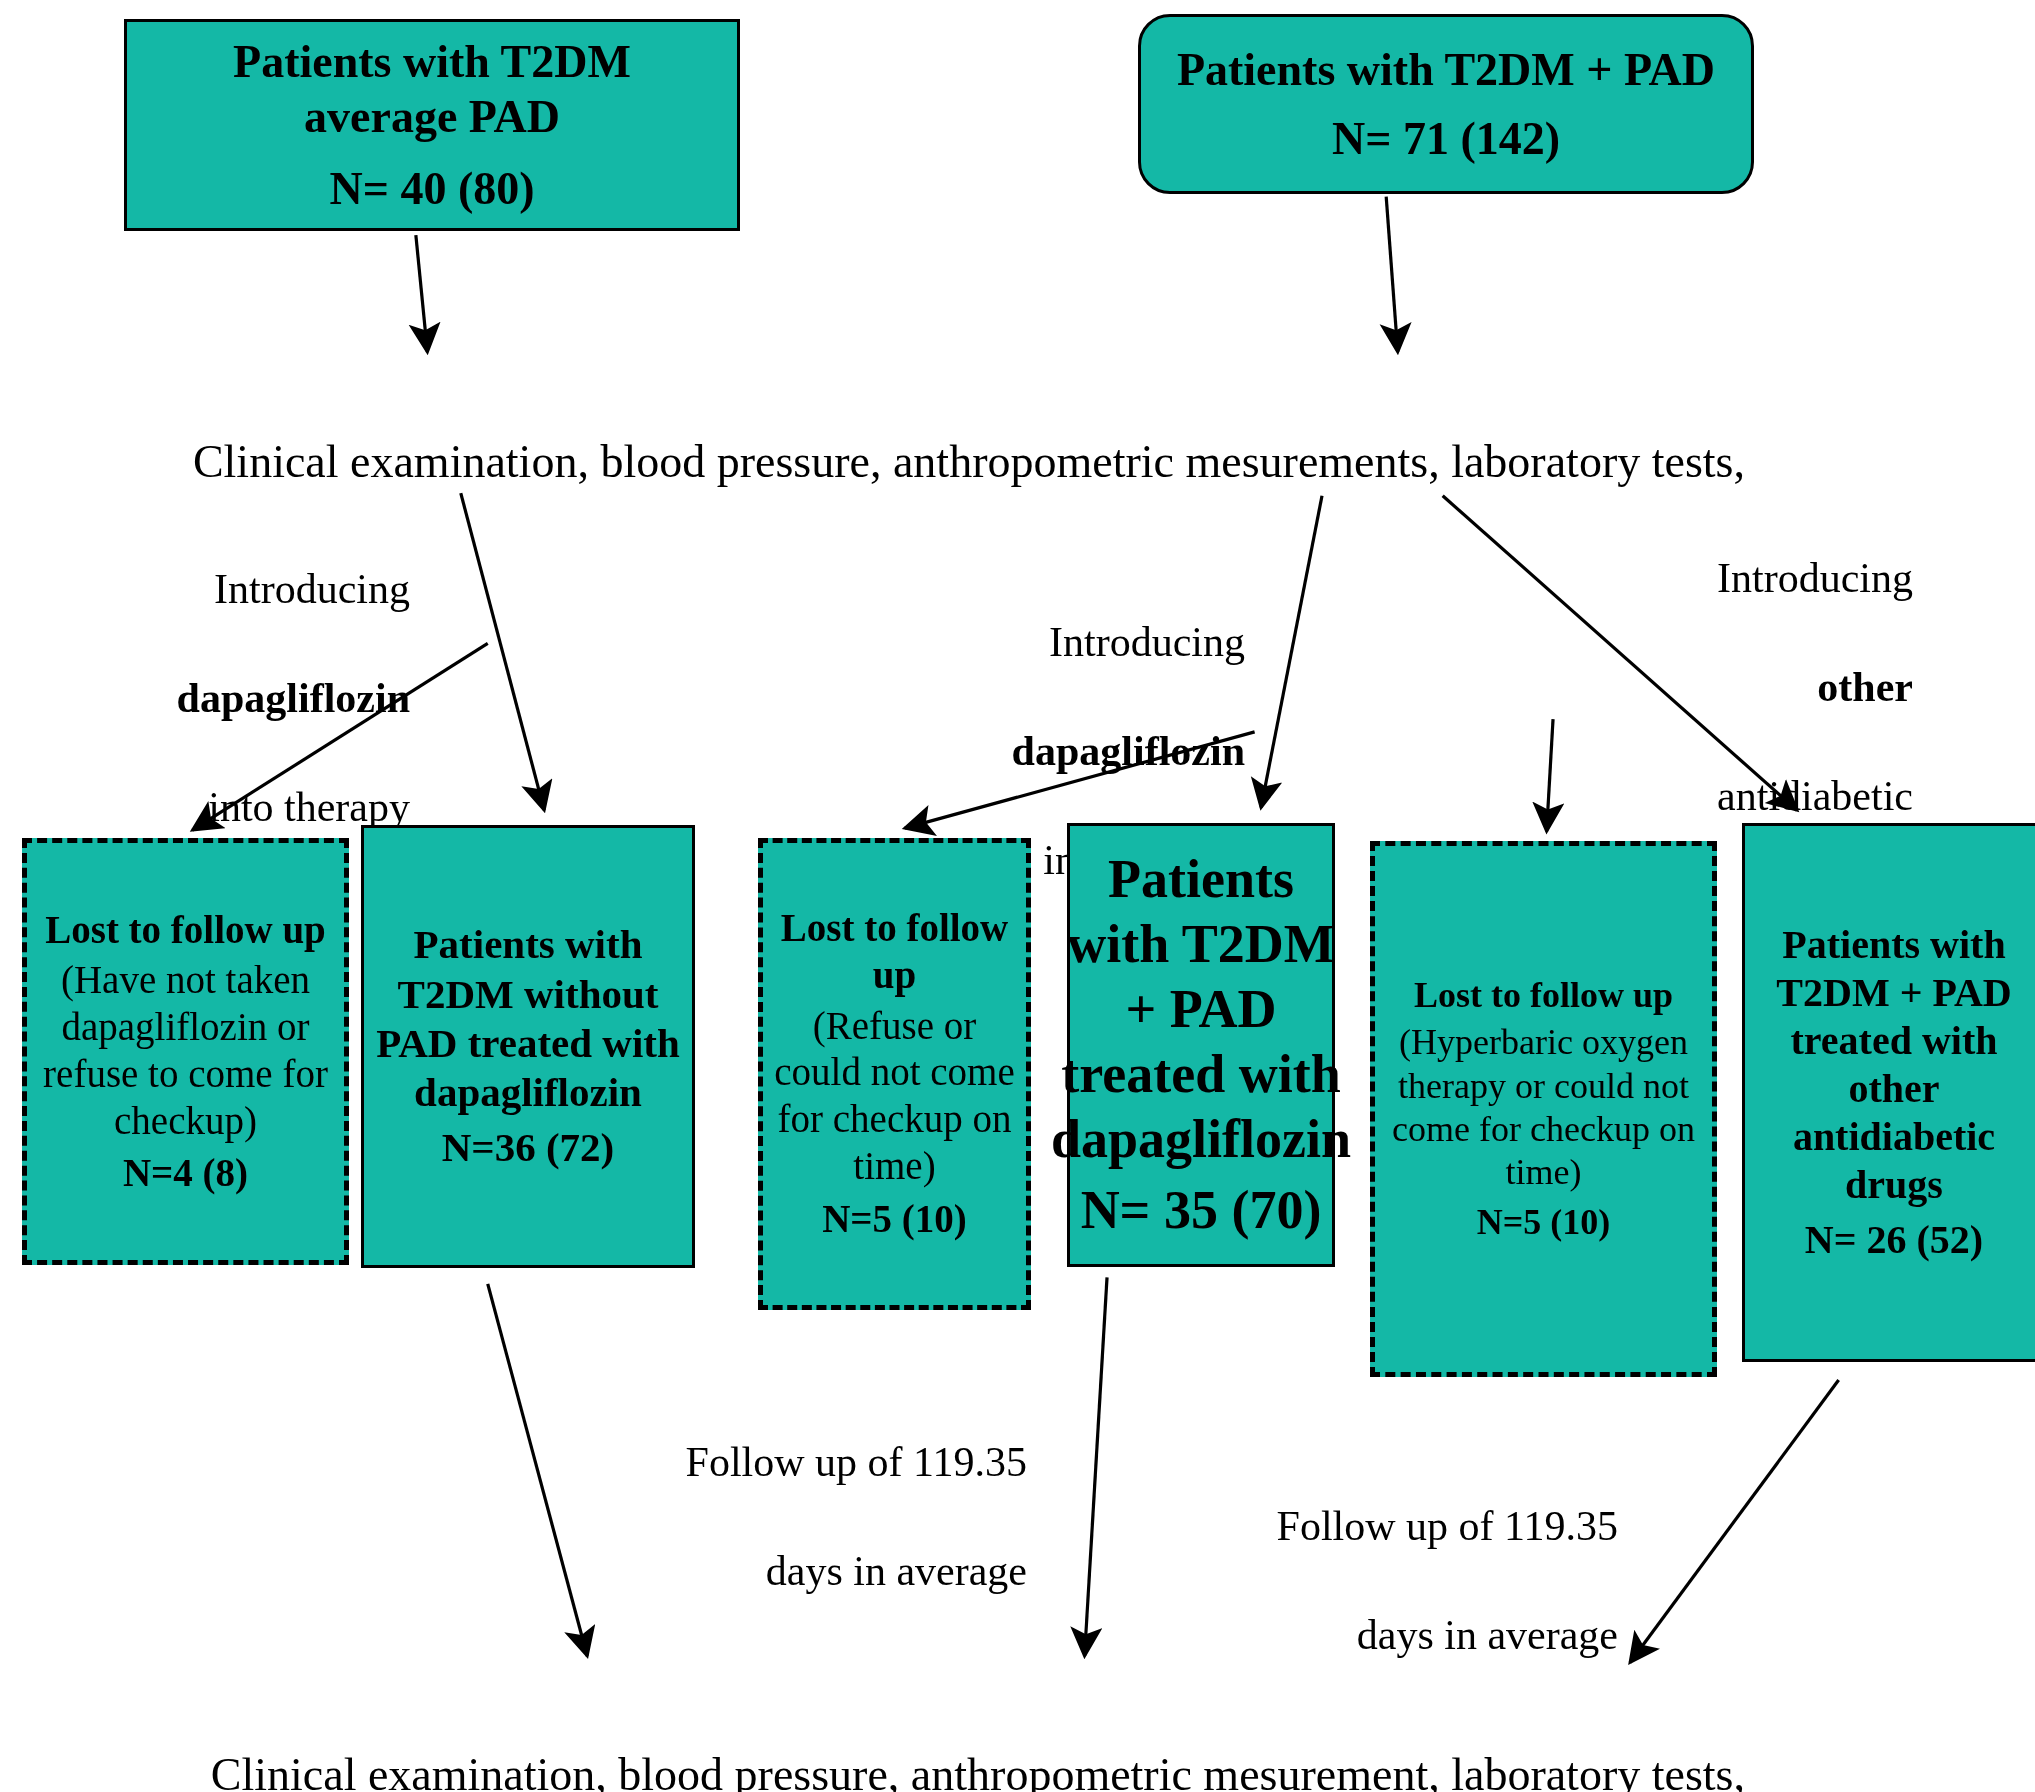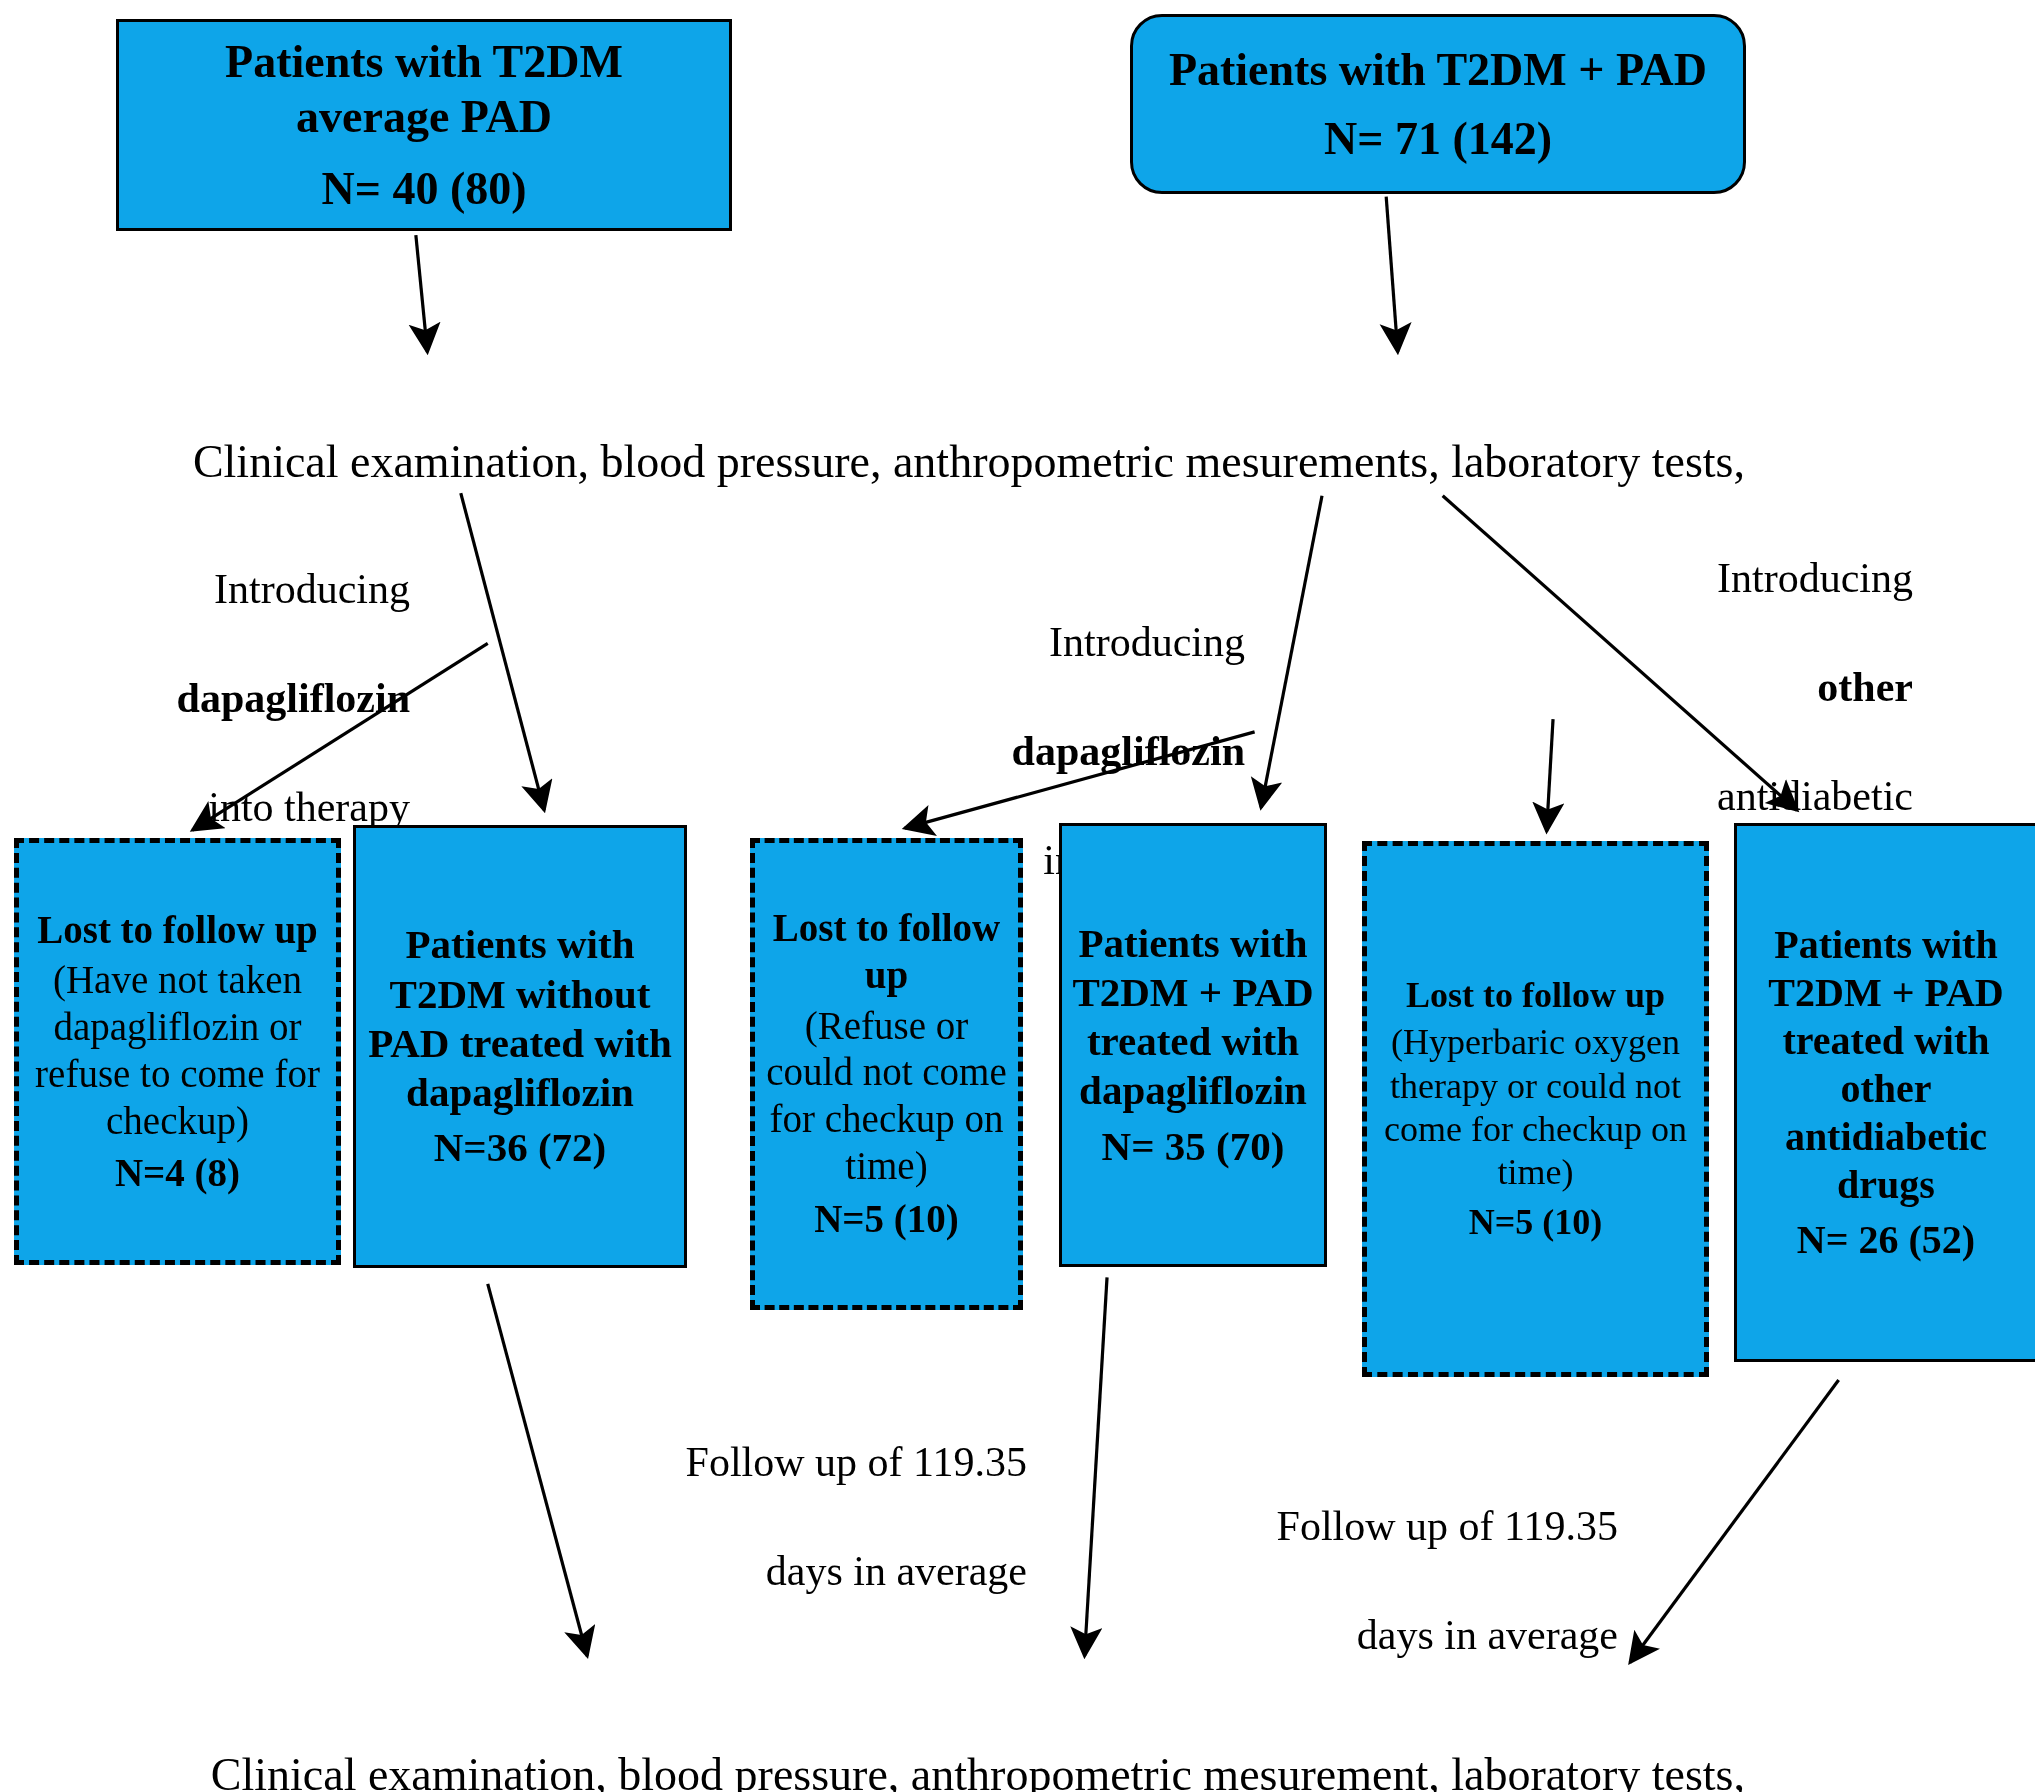--- a/index.html
+++ b/index.html
@@ -25,22 +25,23 @@
     pointer-events: none;
   }
   .node {
     position: absolute;
     box-sizing: border-box;
     display: flex;
     flex-direction: column;
     align-items: center;
     justify-content: center;
     text-align: center;
-    background: #0ea5e9;
+    background: #14b8a6;
     line-height: 1.20;
+    margin-left: 8px;
   }
   .node.solid {
     border: 3.9px solid #000000;
   }
   .node.dashed {
     border: 5.8px dashed #000000;
   }
   .node .hdr {
     font-weight: bold;
   }
@@ -58,21 +59,21 @@
   }
 
   
   #box-t2dm-no-pad   { left: 116px;  top: 19px;   width: 616px;  height: 212px;  font-size: 46px; }
   #box-t2dm-pad      { left: 1130px; top: 14px;   width: 616px;  height: 180px;  font-size: 46px; border-radius: 32px; }
 
   
   #box-lost-1  { left: 14px;   top: 838px; width: 327px; height: 427px; font-size: 39px; padding: 6.4px 9px; }
   #box-tx-1    { left: 353px;  top: 825px; width: 334px; height: 443px; font-size: 41px; padding: 0 9px; }
   #box-lost-2  { left: 750px; top: 838px; width: 273px; height: 472px; font-size: 39px; padding: 6.4px 9px; }
-  #box-tx-2    { left: 1059px; top: 823px; width: 268px; height: 444px; font-size: 41px; padding: 6.4px 9px; }
+  #box-tx-2    { left: 1059px; top: 823px; width: 268px; height: 444px; font-size: 54px; padding: 6.4px 9px; }
   #box-lost-3  { left: 1362px; top: 841px; width: 347px; height: 536px; font-size: 36px; padding: 6.4px 9px; }
   #box-tx-3    { left: 1734px; top: 823px; width: 304px; height: 539px; font-size: 40px; padding: 1px 9px; }
 
   
   #text-exam-top    { left: 128px;  top: 372px;  width: 1617px; font-size: 46px; }
   #text-exam-bottom { left: 128px;  top: 1685px; width: 1617px; font-size: 46px; }
 
   #lbl-intro-1 { left: 128px;  top: 507px;  width: 282px; font-size: 42px; }
   #lbl-intro-2 { left: 963px; top: 560px;  width: 282px; font-size: 42px; }
   #lbl-intro-3 { left: 1643px; top: 496px;  width: 270px; font-size: 42px; }

